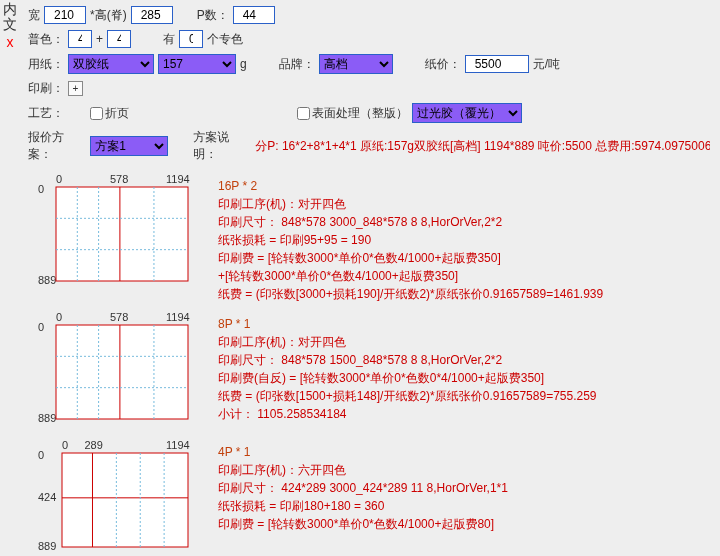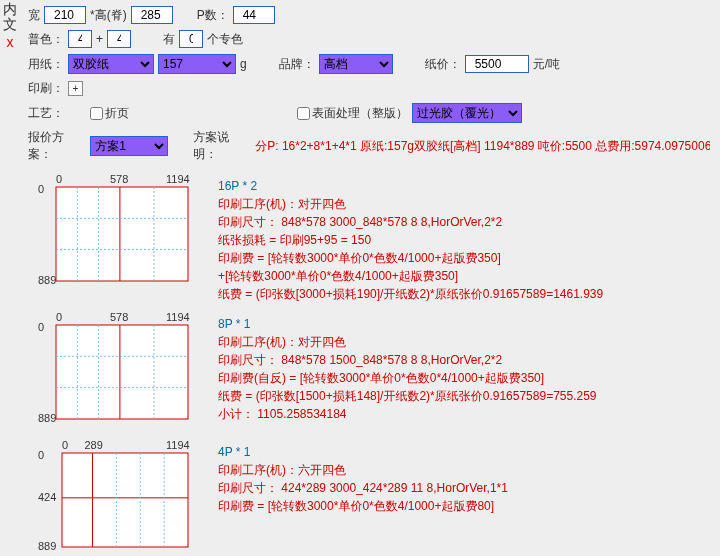--- a/index.html
+++ b/index.html
@@ -51,21 +51,21 @@
     text-align: center;
     line-height: 13px;
     font-size: 10px;
     cursor: pointer;
   }
   .chk { margin: 0 2px 0 0; vertical-align: middle; }
   .scheme-desc { color: #c00; font-size: 12px; white-space: nowrap; overflow: hidden; }
   .section { display: flex; margin-bottom: 8px; padding-left: 10px; }
   .diagram-col { width: 180px; flex-shrink: 0; }
   .detail-col { flex: 1; color: #c00; font-size: 12px; line-height: 1.5; padding-top: 4px; }
-  .detail-col .black { color: #0369a1; }
+  .detail-col .black { color: #c2410c; }
   svg.diag { display: block; }
   .diag-label { font-size: 11px; fill: #333; }
 </style>
 </head>
 <body>
 
 <div class="sidebar">
   <div>内文</div>
   <div class="close">x</div>
 </div>
@@ -146,21 +146,21 @@
             <line x1="18" y1="76.66666666666666" x2="150" y2="76.66666666666666" stroke="#7bd" stroke-dasharray="2,2"></line>
             <line x1="39.299832495812396" y1="14" x2="39.299832495812396" y2="108" stroke="#7bd" stroke-dasharray="2,2"></line>
             <line x1="60.59966499162479" y1="14" x2="60.59966499162479" y2="108" stroke="#7bd" stroke-dasharray="2,2"></line>
             <line x1="115.9497487437186" y1="14" x2="115.9497487437186" y2="108" stroke="#7bd" stroke-dasharray="2,2"></line>
           </svg>
         </div>
         <div class="detail-col">
           <div class="black">16P * 2</div>
           <div>印刷工序(机)：对开四色</div>
           <div>印刷尺寸： 848*578   3000_848*578 8 8,HorOrVer,2*2</div>
-          <div>纸张损耗 = 印刷95+95 = 150</div>
+          <div>纸张损耗 = 印刷95+95 = 190</div>
           <div>印刷费 = [轮转数3000*单价0*色数4/1000+起版费350]</div>
           <div>+[轮转数3000*单价0*色数4/1000+起版费350]</div>
           <div>纸费 = (印张数[3000+损耗190]/开纸数2)*原纸张价0.91657589=1461.939</div>
         </div>
       </div>
       <div class="section">
         <div class="diagram-col">
           <svg class="diag" width="156" height="120">
             <text class="diag-label" x="18" y="10">0</text>
             <text class="diag-label" x="71.89949748743719" y="10">578</text>
@@ -199,18 +199,19 @@
             <line x1="24" y1="58.83239595050619" x2="150" y2="58.83239595050619" stroke="#c00"></line>
             <line x1="78.37311557788945" y1="14" x2="78.37311557788945" y2="108" stroke="#7bd" stroke-dasharray="2,2"></line>
             <line x1="102.24874371859298" y1="14" x2="102.24874371859298" y2="108" stroke="#7bd" stroke-dasharray="2,2"></line>
             <line x1="126.12437185929647" y1="14" x2="126.12437185929647" y2="108" stroke="#7bd" stroke-dasharray="2,2"></line>
           </svg>
         </div>
         <div class="detail-col">
           <div class="black">4P * 1</div>
           <div>印刷工序(机)：六开四色</div>
           <div>印刷尺寸： 424*289   3000_424*289 11 8,HorOrVer,1*1</div>
+          <div>纸张损耗 = 印刷180+180 = 360</div>
           <div>印刷费 = [轮转数3000*单价0*色数4/1000+起版费80]</div>
         </div>
       </div>
     </div>
 
 </div>
 
 </body></html>

